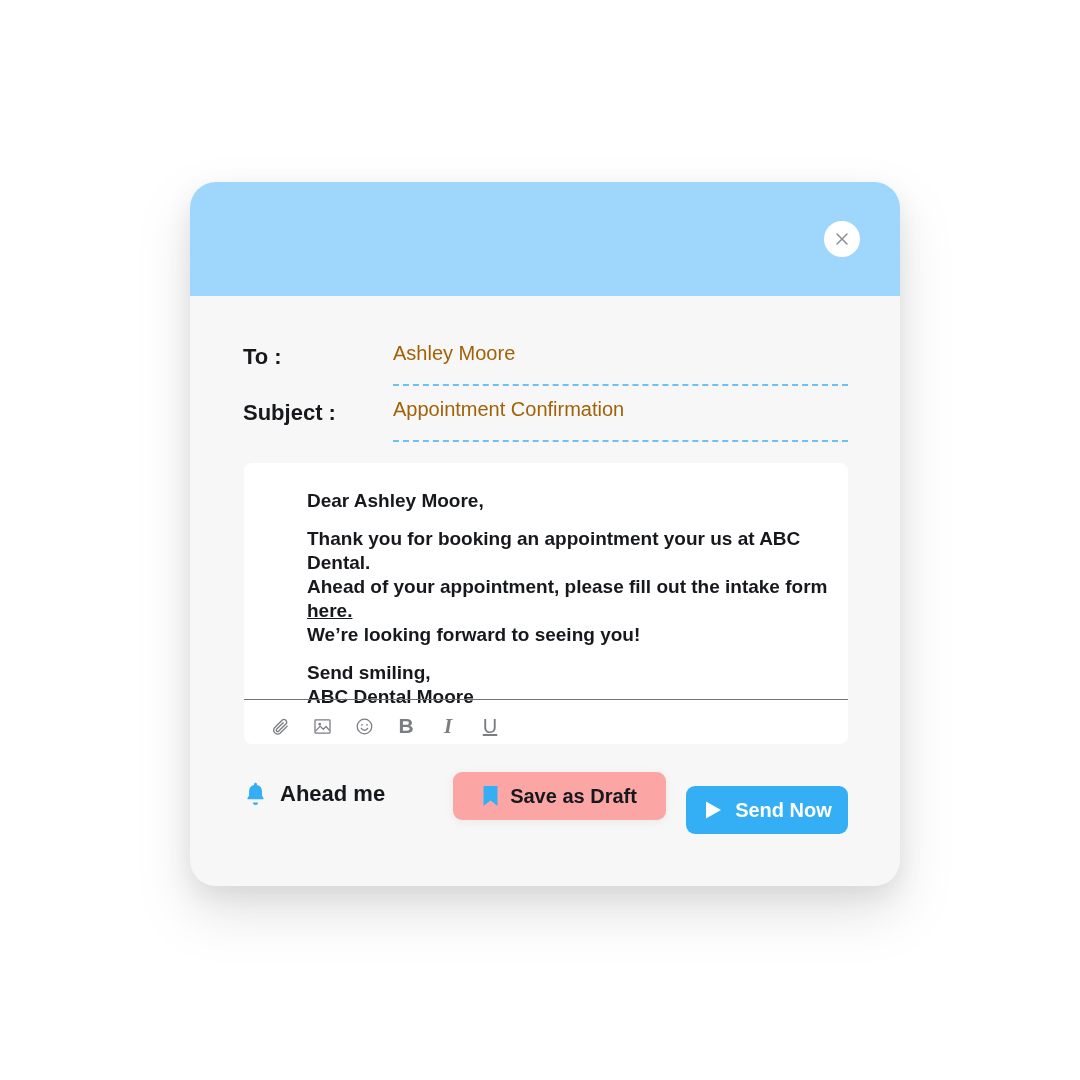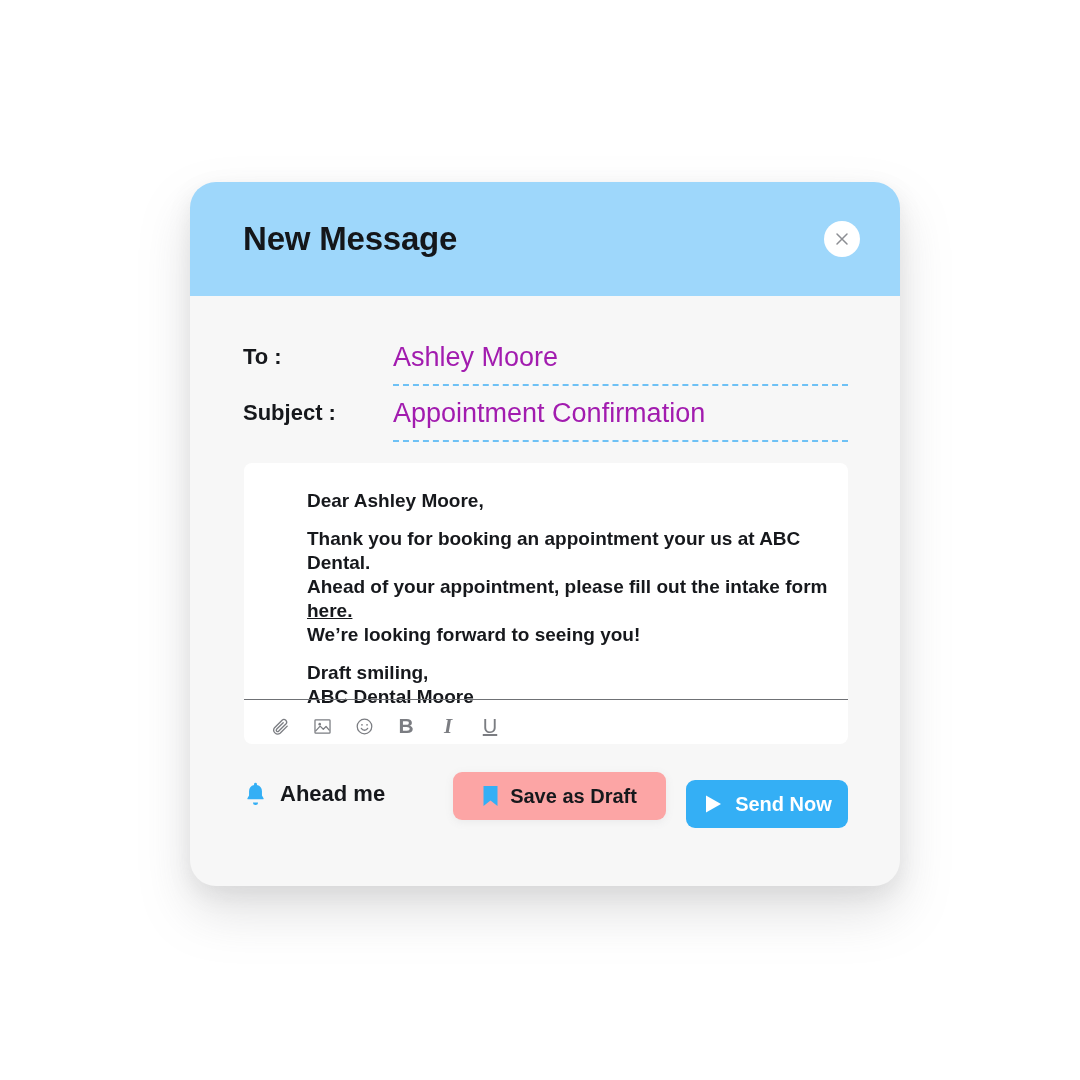--- a/index.html
+++ b/index.html
@@ -85,23 +85,23 @@
     top: 6px;
     font-size: 22px;
     font-weight: bold;
     color: #16181c;
     white-space: nowrap;
   }
   .field-value {
     position: absolute;
     left: 203px;
     top: 4px;
-    font-size: 27px;
+    font-size: 20px;
     font-weight: normal;
-    color: #a21caf;
+    color: #a16207;
     white-space: nowrap;
   }
   .field-underline {
     position: absolute;
     left: 203px;
     top: 46px;
     width: 455px;
     height: 0;
     border-bottom: 2px dashed #6ec1f5;
   }
@@ -212,21 +212,21 @@
   }
   .btn-draft-label {
     font-size: 20px;
     font-weight: bold;
     color: #16181c;
     white-space: nowrap;
   }
   .btn-send {
     position: absolute;
     left: 496px;
-    top: 8px;
+    top: 14px;
     width: 162px;
     height: 48px;
     background: #34aff5;
     border: none;
     border-radius: 9px;
     cursor: pointer;
     display: flex;
     align-items: center;
     justify-content: center;
     gap: 11px;
@@ -240,21 +240,20 @@
   .icon-slot { display: flex; align-items: center; justify-content: center; }
 </style>
 </head>
 <body>
 
 <div id="stage">
 
   <div class="compose-card">
 
     <div class="card-header">
-      <div class="card-title">New Message</div>
       <button class="close-btn">
         <span class="icon-slot">
           <svg width="16" height="16" viewBox="0 0 16 16">
             <path d="M3 3 L13 13 M13 3 L3 13" stroke="#8c8e93" stroke-width="1.5" stroke-linecap="round" fill="none"></path>
           </svg>
         </span>
       </button>
     </div>
 
     <div class="field-row to">
@@ -271,21 +270,21 @@
 
     <div class="editor-panel">
 
       <div class="editor-body">
         <p>Dear Ashley Moore,</p>
         <div class="para-gap"></div>
         <p>Thank you for booking an appointment your us at ABC Dental.</p>
         <p><span>Ahead of your appointment, please fill out the intake form </span><a class="body-link" href="#">here.</a></p>
         <p>We’re looking forward to seeing you!</p>
         <div class="para-gap"></div>
-        <p>Draft smiling,</p>
+        <p>Send smiling,</p>
         <p>ABC Dental Moore</p>
       </div>
 
       <div class="editor-divider"></div>
 
       <div class="editor-toolbar">
 
         <button class="tool-btn">
           <span class="icon-slot">
             <svg width="19" height="19" viewBox="0 0 24 24" fill="none" stroke="#7b7d82" stroke-width="1.7" stroke-linecap="round" stroke-linejoin="round">

